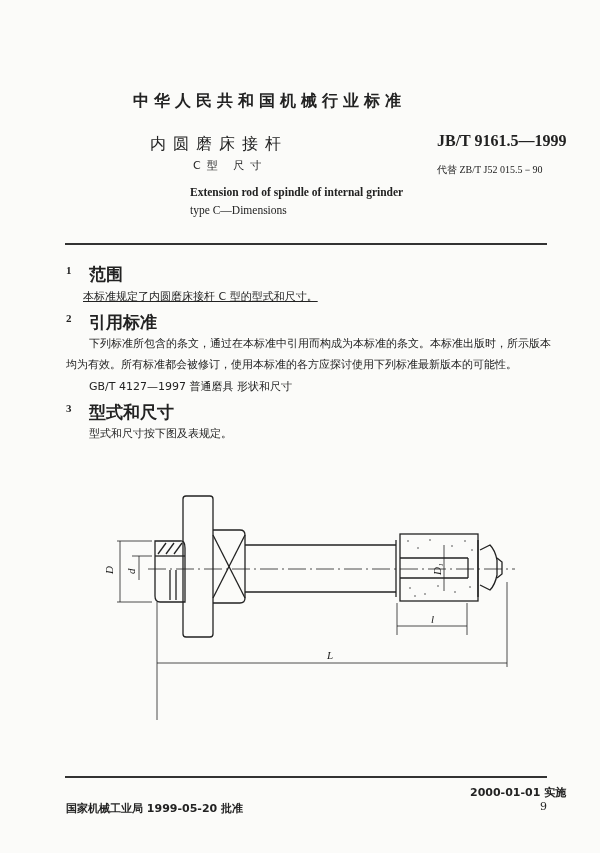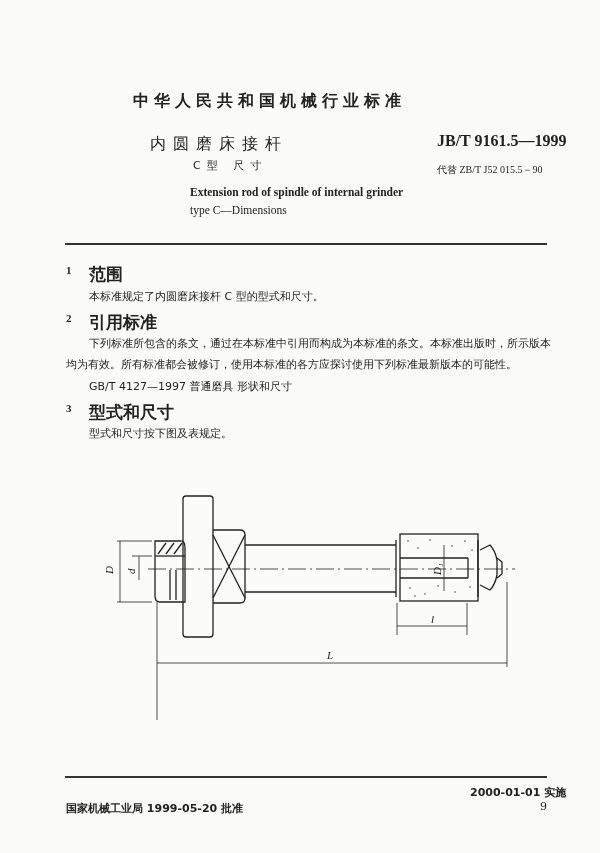--- a/index.html
+++ b/index.html
@@ -29,21 +29,21 @@
 <div class="abs t2">C型  尺寸</div>
 <div class="abs std">JB/T 9161.5—1999</div>
 <div class="abs rep">代替 ZB/T J52 015.5－90</div>
 <div class="abs en1">Extension rod of spindle of internal grinder</div>
 <div class="abs en2">type C—Dimensions</div>
 
 <div class="rule" style="left:65px; top:243px; width:482px;"></div>
 
 <div class="abs num" style="left:66px; top:264px;">1</div>
 <div class="abs head" style="left:89px; top:263px;">范围</div>
-<div class="abs body" style="left:89px; top:289px;">本标准规定了内圆磨床接杆 C 型的型式和尺寸。</div>
+<div class="abs body" style="left:83px; top:289px;text-decoration:underline;">本标准规定了内圆磨床接杆 C 型的型式和尺寸。</div>
 
 <div class="abs num" style="left:66px; top:312px;">2</div>
 <div class="abs head" style="left:89px; top:311px;">引用标准</div>
 <div class="abs body" style="left:89px; top:336px;">下列标准所包含的条文，通过在本标准中引用而构成为本标准的条文。本标准出版时，所示版本</div>
 <div class="abs body" style="left:66px; top:357px;">均为有效。所有标准都会被修订，使用本标准的各方应探讨使用下列标准最新版本的可能性。</div>
 <div class="abs body" style="left:89px; top:379px;">GB/T 4127—1997   普通磨具   形状和尺寸</div>
 
 <div class="abs num" style="left:66px; top:402px;">3</div>
 <div class="abs head" style="left:89px; top:401px;">型式和尺寸</div>
 <div class="abs body" style="left:89px; top:426px;">型式和尺寸按下图及表规定。</div>

